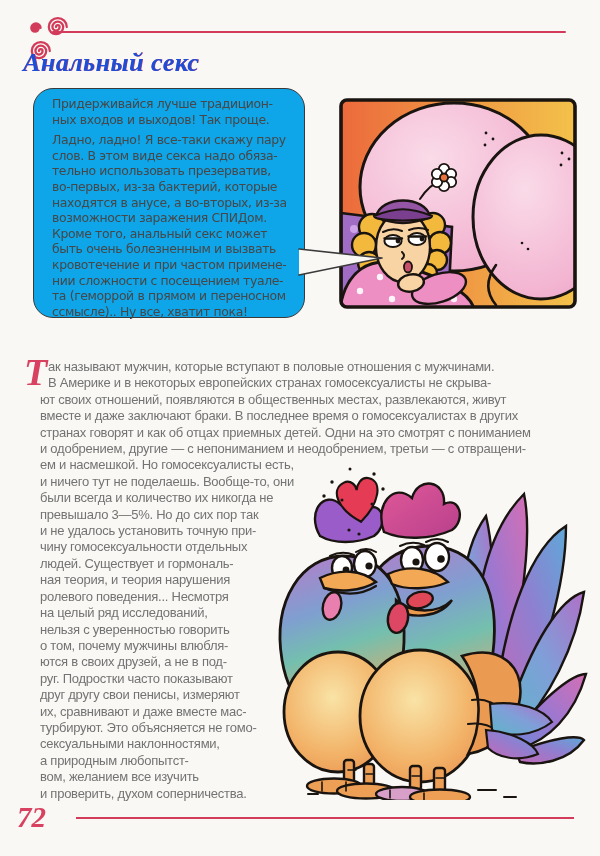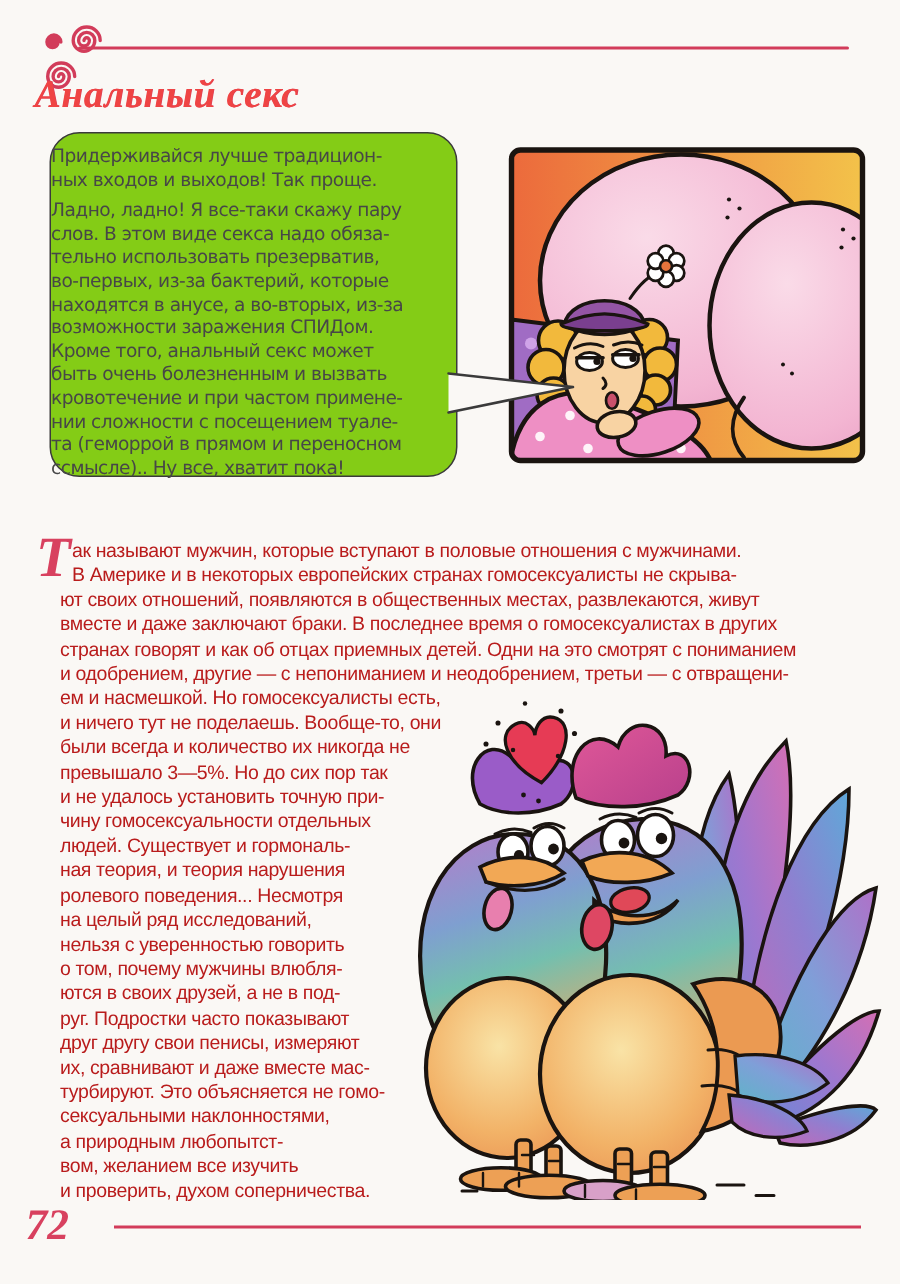--- a/index.html
+++ b/index.html
@@ -6,44 +6,44 @@
   .page{
     position:relative; width:600px; height:856px; overflow:hidden;
     background:#faf8f5;
     font-family:"Liberation Sans", sans-serif;
   }
   .abs{position:absolute;}
   
   .top-rule{left:52px; top:31px; width:514px; height:2.4px; background:#d23c5a; border-radius:2px;}
   .heading{
     font-family:"Liberation Serif", serif; font-style:italic; font-weight:700;
-    color:#ef4444; font-size:26px; letter-spacing:0.5px; white-space:nowrap;
+    color:#1d4ed8; font-size:26px; letter-spacing:0.5px; white-space:nowrap;
     text-shadow:0.4px 0 #d8415f;
   }
   #h1{left:23px; top:48px;}
   #h2{left:23px; top:321px;}
   
   .bubble{
     left:33px; top:88px; width:272px; height:230px; box-sizing:border-box;
-    border:1.6px solid #3a3a3a; border-radius:20px; background:#84cc16;
-    padding:7px 6px 0 0; z-index:2;
+    border:1.6px solid #3a3a3a; border-radius:20px; background:#0ea5e9;
+    padding:7px 6px 0 18px; z-index:2;
   }
   .bubble-par{
     font-family:"DejaVu Sans", sans-serif; font-size:12.4px; line-height:15.6px;
     letter-spacing:-0.35px; color:#474747; white-space:pre-line; margin:0;
   }
   .bubble-par + .bubble-par{margin-top:5px;}
   #tail{left:296px; top:238px; z-index:3;}
   #cartoon-woman{left:336px; top:95px; z-index:1;}
   
   .dropcap{
     left:24px; top:354px; font-family:"Liberation Serif", serif; font-weight:700; font-style:italic;
     font-size:38px; line-height:36px; color:#d8415f;
   }
-  .bodytext{left:40px; top:359px; width:548px; color:#b91c1c;}
+  .bodytext{left:40px; top:359px; width:548px; color:#737373;}
   .tline{
     font-size:13px; line-height:16.4px; letter-spacing:-0.25px; white-space:pre-line;
   }
   .indented{margin-left:8px;}
   #roosters{left:262px; top:460px; z-index:0; pointer-events:none;}
   
   .page-num{
     left:17px; top:801px; font-family:"Liberation Serif", serif; font-style:italic; font-weight:700;
     font-size:29px; color:#d8415f;
   }

